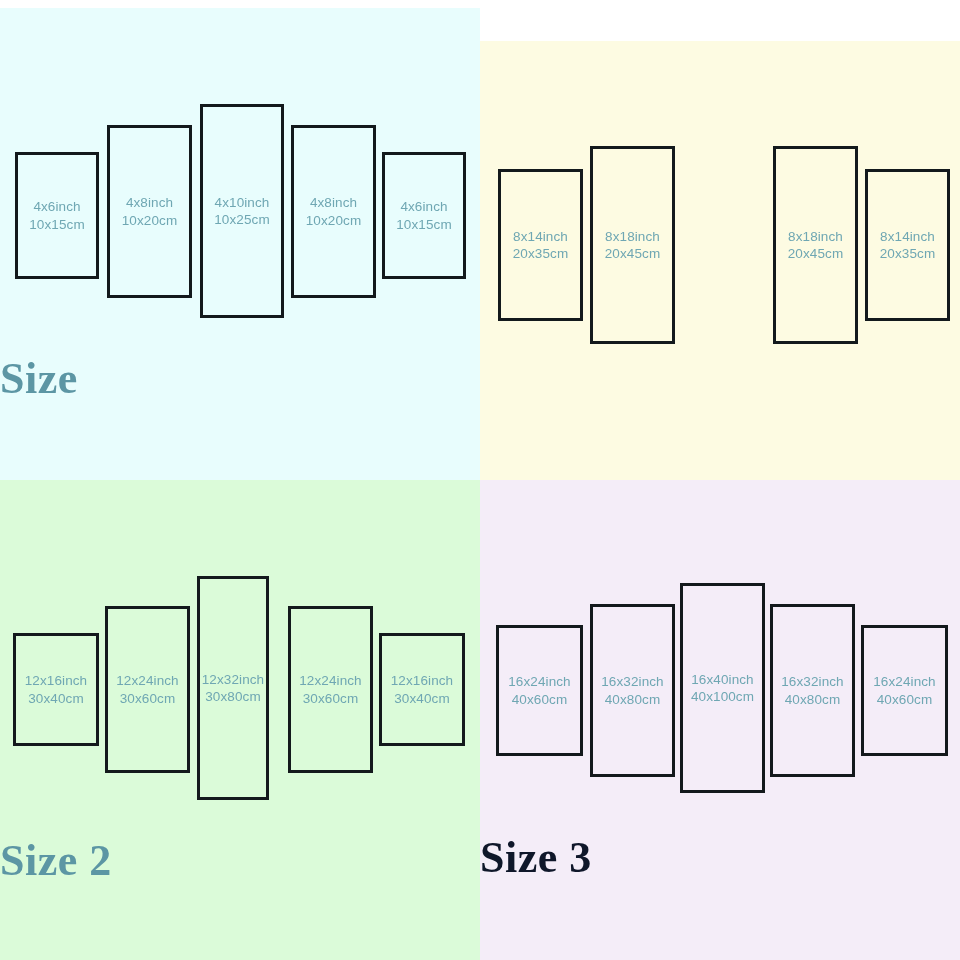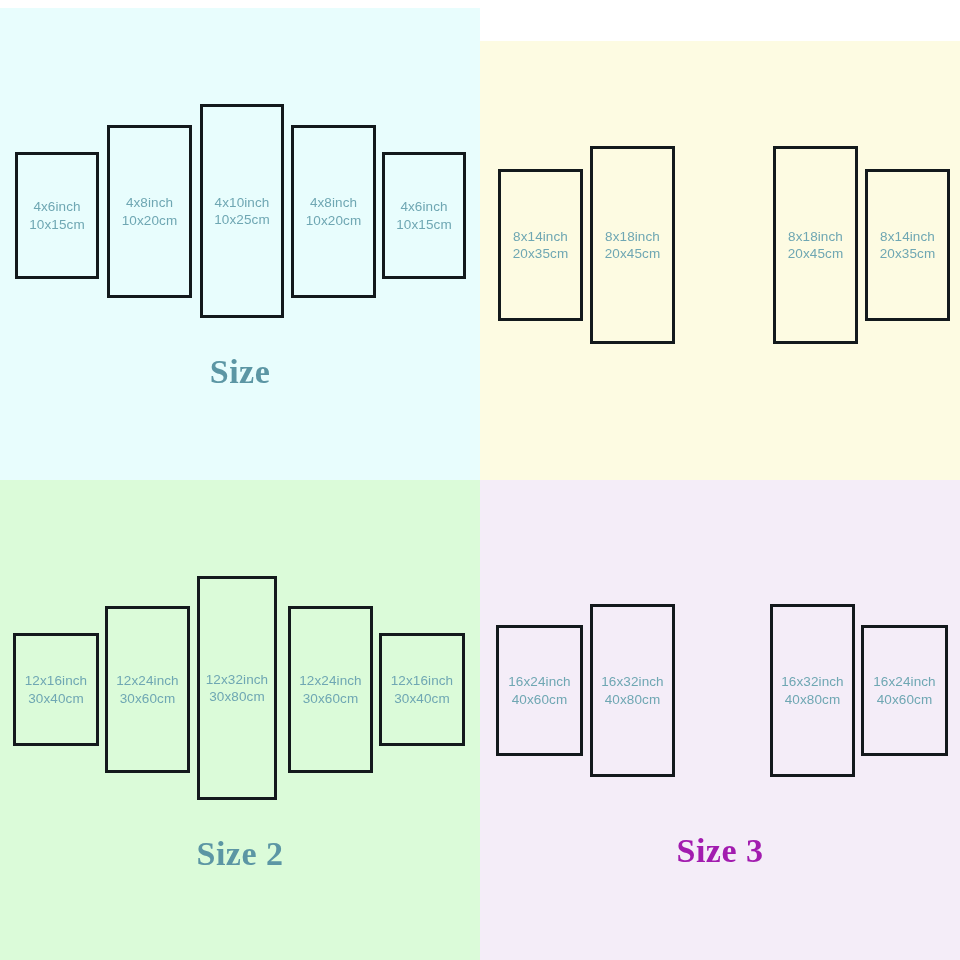--- a/index.html
+++ b/index.html
@@ -47,24 +47,23 @@
   .lbl {
     display: block;
     font-family: "Liberation Sans", sans-serif;
     font-size: 13.5px;
     color: #6fa7b3;
     font-weight: 400;
   }
   .q-title {
     position: absolute;
     width: 480px;
-    text-align: center;
     font-family: "Liberation Serif", serif;
     font-weight: bold;
-    font-size: 34px;
+    font-size: 44px;
     color: #5c96a4;
     letter-spacing: 0.5px;
   }
 </style>
 </head>
 <body>
 
 <div id="board">
     <div class="quadrant" id="q0" style="background: rgb(232, 253, 253); left: 0px; top: 0px; margin-top: 8px;">
       <div class="panel-stage">
@@ -136,21 +135,21 @@
             <span class="lbl" style="color: rgb(111, 167, 179);">12x16inch</span>
             <span class="lbl" style="color: rgb(111, 167, 179);">30x40cm</span>
           </div>
         </div>
         <div class="panel" style="left: 105px; top: 126px; width: 85px; height: 167px; border-color: rgb(19, 25, 28);">
           <div class="panel-labels">
             <span class="lbl" style="color: rgb(111, 167, 179);">12x24inch</span>
             <span class="lbl" style="color: rgb(111, 167, 179);">30x60cm</span>
           </div>
         </div>
-        <div class="panel" style="left: 197px; top: 96px; width: 80px; height: 224px; border-color: rgb(19, 25, 28);">
+        <div class="panel" style="left: 197px; top: 96px; width: 72px; height: 224px; border-color: rgb(19, 25, 28);">
           <div class="panel-labels">
             <span class="lbl" style="color: rgb(111, 167, 179);">12x32inch</span>
             <span class="lbl" style="color: rgb(111, 167, 179);">30x80cm</span>
           </div>
         </div>
         <div class="panel" style="left: 288px; top: 126px; width: 85px; height: 167px; border-color: rgb(19, 25, 28);">
           <div class="panel-labels">
             <span class="lbl" style="color: rgb(111, 167, 179);">12x24inch</span>
             <span class="lbl" style="color: rgb(111, 167, 179);">30x60cm</span>
           </div>
@@ -171,28 +170,34 @@
             <span class="lbl" style="color: rgb(111, 167, 179);">16x24inch</span>
             <span class="lbl" style="color: rgb(111, 167, 179);">40x60cm</span>
           </div>
         </div>
         <div class="panel" style="left: 110px; top: 124px; width: 85px; height: 173px; border-color: rgb(19, 25, 28);">
           <div class="panel-labels">
             <span class="lbl" style="color: rgb(111, 167, 179);">16x32inch</span>
             <span class="lbl" style="color: rgb(111, 167, 179);">40x80cm</span>
           </div>
         </div>
+        <div class="panel" style="left: 200px; top: 103px; width: 85px; height: 210px; border-color: rgb(19, 25, 28);">
+          <div class="panel-labels">
+            <span class="lbl" style="color: rgb(111, 167, 179);">16x40inch</span>
+            <span class="lbl" style="color: rgb(111, 167, 179);">40x100cm</span>
+          </div>
+        </div>
         <div class="panel" style="left: 290px; top: 124px; width: 85px; height: 173px; border-color: rgb(19, 25, 28);">
           <div class="panel-labels">
             <span class="lbl" style="color: rgb(111, 167, 179);">16x32inch</span>
             <span class="lbl" style="color: rgb(111, 167, 179);">40x80cm</span>
           </div>
         </div>
         <div class="panel" style="left: 381px; top: 145px; width: 87px; height: 131px; border-color: rgb(19, 25, 28);">
           <div class="panel-labels">
             <span class="lbl" style="color: rgb(111, 167, 179);">16x24inch</span>
             <span class="lbl" style="color: rgb(111, 167, 179);">40x60cm</span>
           </div>
         </div>
       </div>
-      <div class="q-title" style="top: 352px; color: #a21caf;">Size 3</div>
+      <div class="q-title" style="top: 352px; color: #0f172a;">Size 3</div>
     </div>
   </div>
 
 </body></html>

